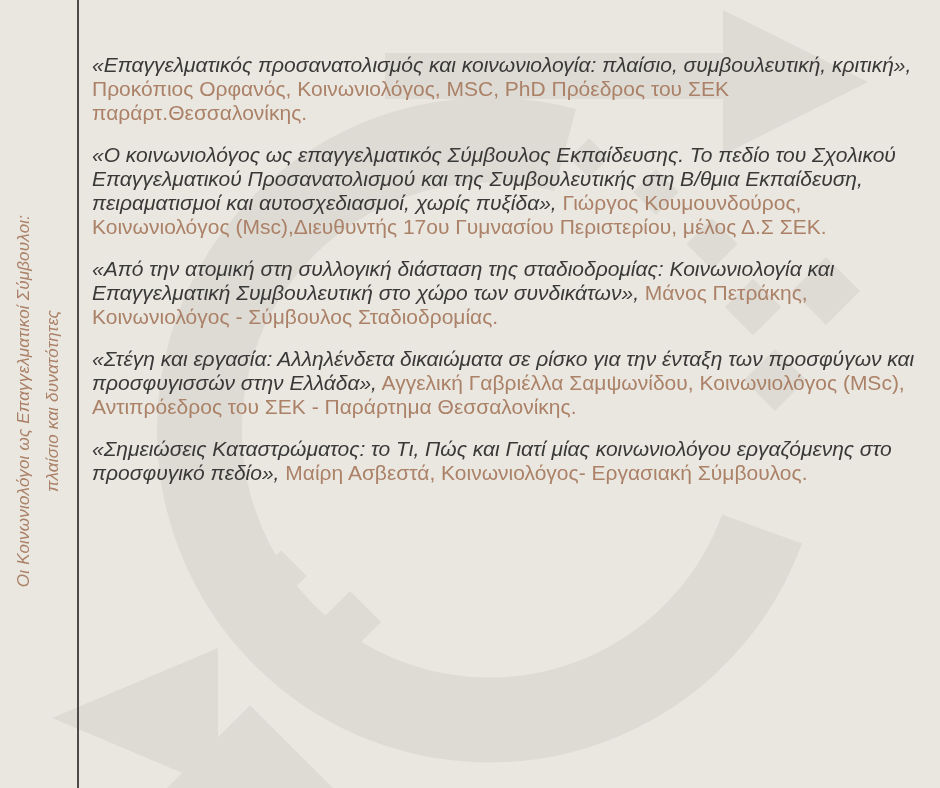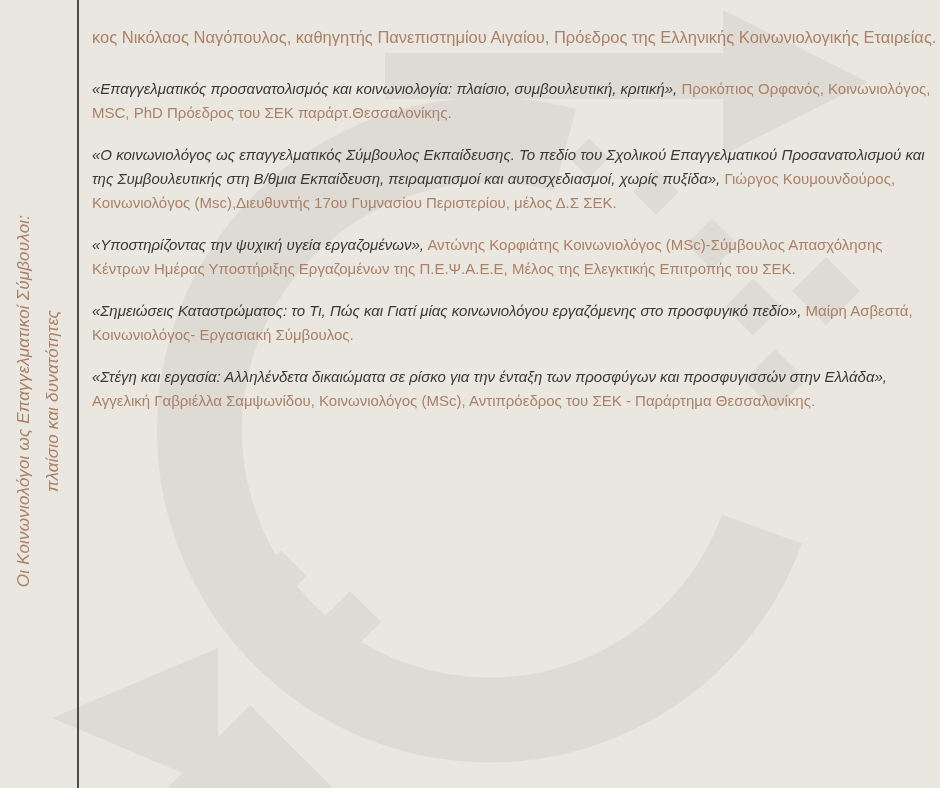--- a/index.html
+++ b/index.html
@@ -19,21 +19,21 @@
     font-size:17px;line-height:29px;letter-spacing:.2px;white-space:nowrap;
   }
   
   .content{position:absolute;left:92px;top:25px;width:845px;}
   .sec{margin:0 0 28px 0;}
   .sec-heading{
     margin:0 0 10px 0;font-size:19px;font-weight:normal;color:#3b3b3a;
     text-decoration:underline;text-underline-offset:3px;letter-spacing:.2px;
   }
   .line{color:#ab8167;font-size:16.5px;line-height:24px;}
-  .item{margin:0 0 18px 0;font-size:15px;line-height:24px;}
+  .item{margin:0 0 18px 0;font-size:21px;line-height:24px;}
   .item:last-child{margin-bottom:0;}
   .topic{font-style:italic;color:#393938;}
   .speaker{color:#ab8167;}
 </style>
 </head>
 <body>
 
 <svg class="watermark" viewBox="0 0 940 788" xmlns="http://www.w3.org/2000/svg" aria-hidden="true">
   <g fill="#dedbd5" stroke="none">
 
@@ -68,32 +68,31 @@
 
 <div class="vertical-title">
   <div>Οι Κοινωνιολόγοι ως Επαγγελματικοί Σύμβουλοι:</div>
   <div>πλαίσιο και δυνατότητες</div>
 </div>
 
 <div class="content">
 
 
   <div class="sec">
-    <div class="line">κος Νικόλαος Ναγόπουλος, καθηγητής Πανεπιστημίου Αιγαίου, Πρόεδρος της Ελληνικής Κοινωνιολογικής Εταιρείας.</div>
   </div>
 
   <div class="sec">
 
     <p class="item"><span class="topic">«Επαγγελματικός προσανατολισμός και κοινωνιολογία: πλαίσιο, συμβουλευτική, κριτική»,</span> <span class="speaker">Προκόπιος Ορφανός, Κοινωνιολόγος, MSC, PhD Πρόεδρος του ΣΕΚ παράρτ.Θεσσαλονίκης.</span></p>
 
     <p class="item"><span class="topic">«Ο κοινωνιολόγος ως επαγγελματικός Σύμβουλος Εκπαίδευσης. Το πεδίο του Σχολικού Επαγγελματικού Προσανατολισμού και της Συμβουλευτικής στη Β/θμια Εκπαίδευση, πειραματισμοί και αυτοσχεδιασμοί, χωρίς πυξίδα»,</span> <span class="speaker">Γιώργος Κουμουνδούρος, Κοινωνιολόγος (Msc),Διευθυντής 17ου Γυμνασίου Περιστερίου, μέλος Δ.Σ ΣΕΚ.</span></p>
 
 
+    <p class="item"><span class="topic">«Από την ατομική στη συλλογική διάσταση της σταδιοδρομίας: Κοινωνιολογία και Επαγγελματική Συμβουλευτική στο χώρο των συνδικάτων»,</span> <span class="speaker">Μάνος Πετράκης, Κοινωνιολόγος - Σύμβουλος Σταδιοδρομίας.</span></p>
 
-    <p class="item"><span class="topic">«Υποστηρίζοντας την ψυχική υγεία εργαζομένων»,</span> <span class="speaker">Αντώνης Κορφιάτης Κοινωνιολόγος (MSc)-Σύμβουλος Απασχόλησης Κέντρων Ημέρας Υποστήριξης Εργαζομένων της Π.Ε.Ψ.Α.Ε.Ε, Μέλος της Ελεγκτικής Επιτροπής του ΣΕΚ.</span></p>
+
+    <p class="item"><span class="topic">«Στέγη και εργασία: Αλληλένδετα δικαιώματα σε ρίσκο για την ένταξη των προσφύγων και προσφυγισσών στην Ελλάδα»,</span> <span class="speaker">Αγγελική Γαβριέλλα Σαμψωνίδου, Κοινωνιολόγος (MSc), Αντιπρόεδρος του ΣΕΚ - Παράρτημα Θεσσαλονίκης.</span></p>
 
     <p class="item"><span class="topic">«Σημειώσεις Καταστρώματος: το Τι, Πώς και Γιατί μίας κοινωνιολόγου εργαζόμενης στο προσφυγικό πεδίο»,</span> <span class="speaker">Μαίρη Ασβεστά, Κοινωνιολόγος- Εργασιακή Σύμβουλος.</span></p>
-
-    <p class="item"><span class="topic">«Στέγη και εργασία: Αλληλένδετα δικαιώματα σε ρίσκο για την ένταξη των προσφύγων και προσφυγισσών στην Ελλάδα»,</span> <span class="speaker">Αγγελική Γαβριέλλα Σαμψωνίδου, Κοινωνιολόγος (MSc), Αντιπρόεδρος του ΣΕΚ - Παράρτημα Θεσσαλονίκης.</span></p>
 
   </div>
 
 </div>
 
 </body></html>

